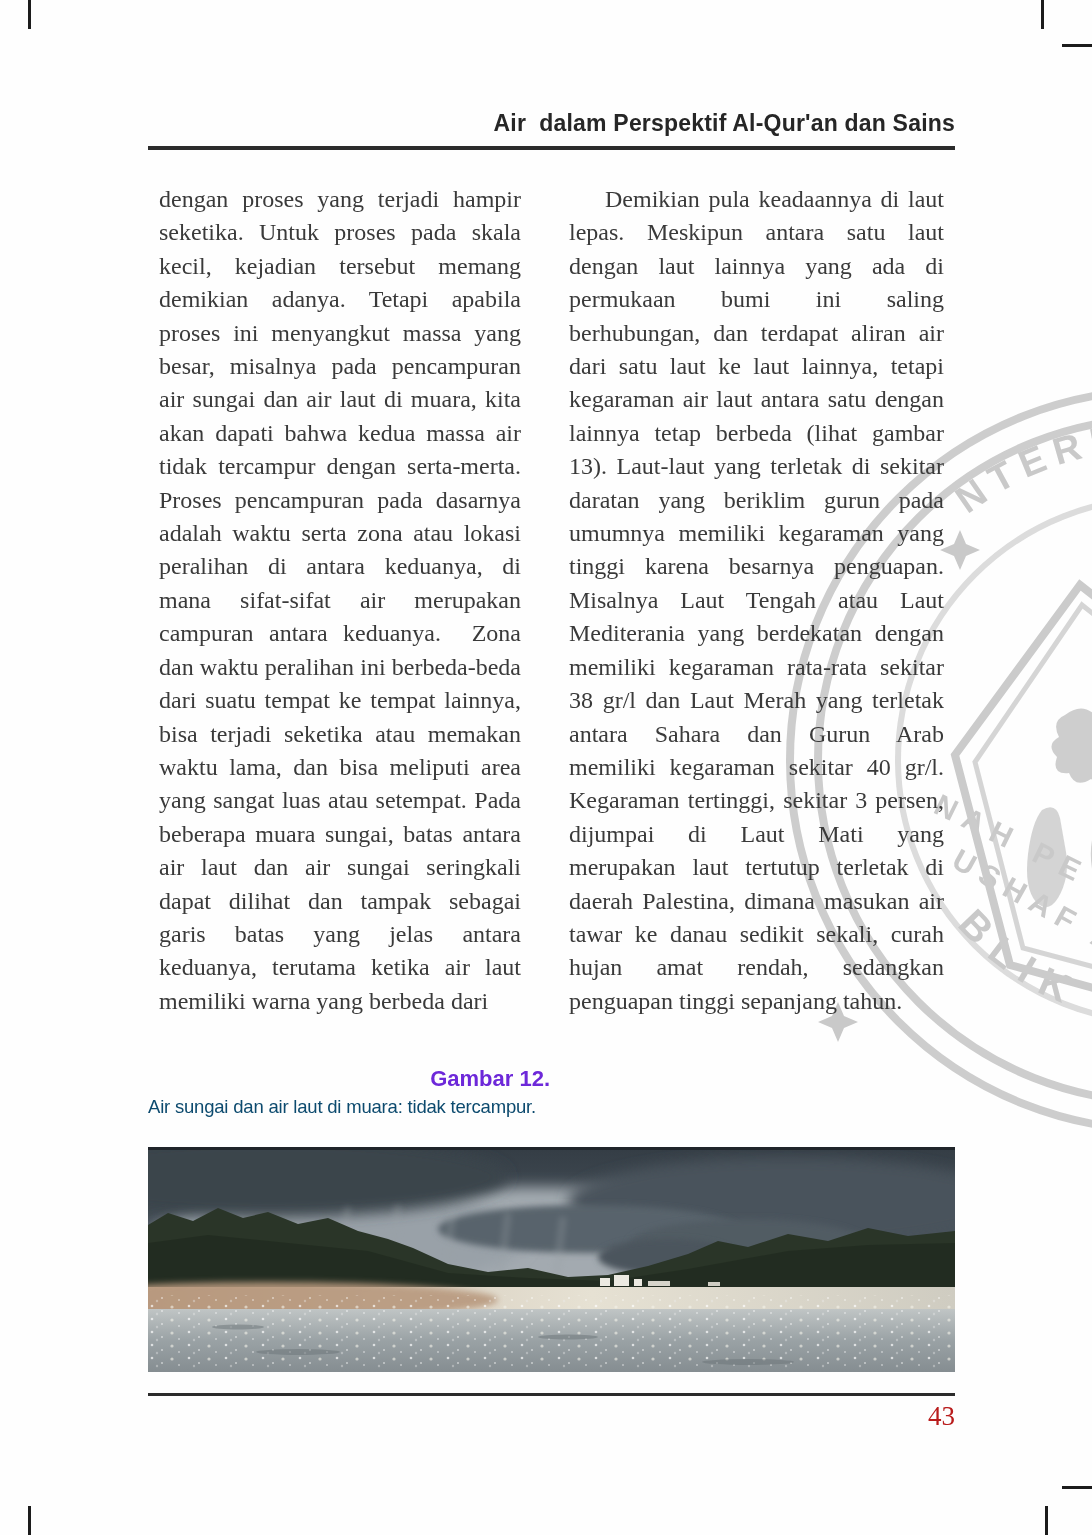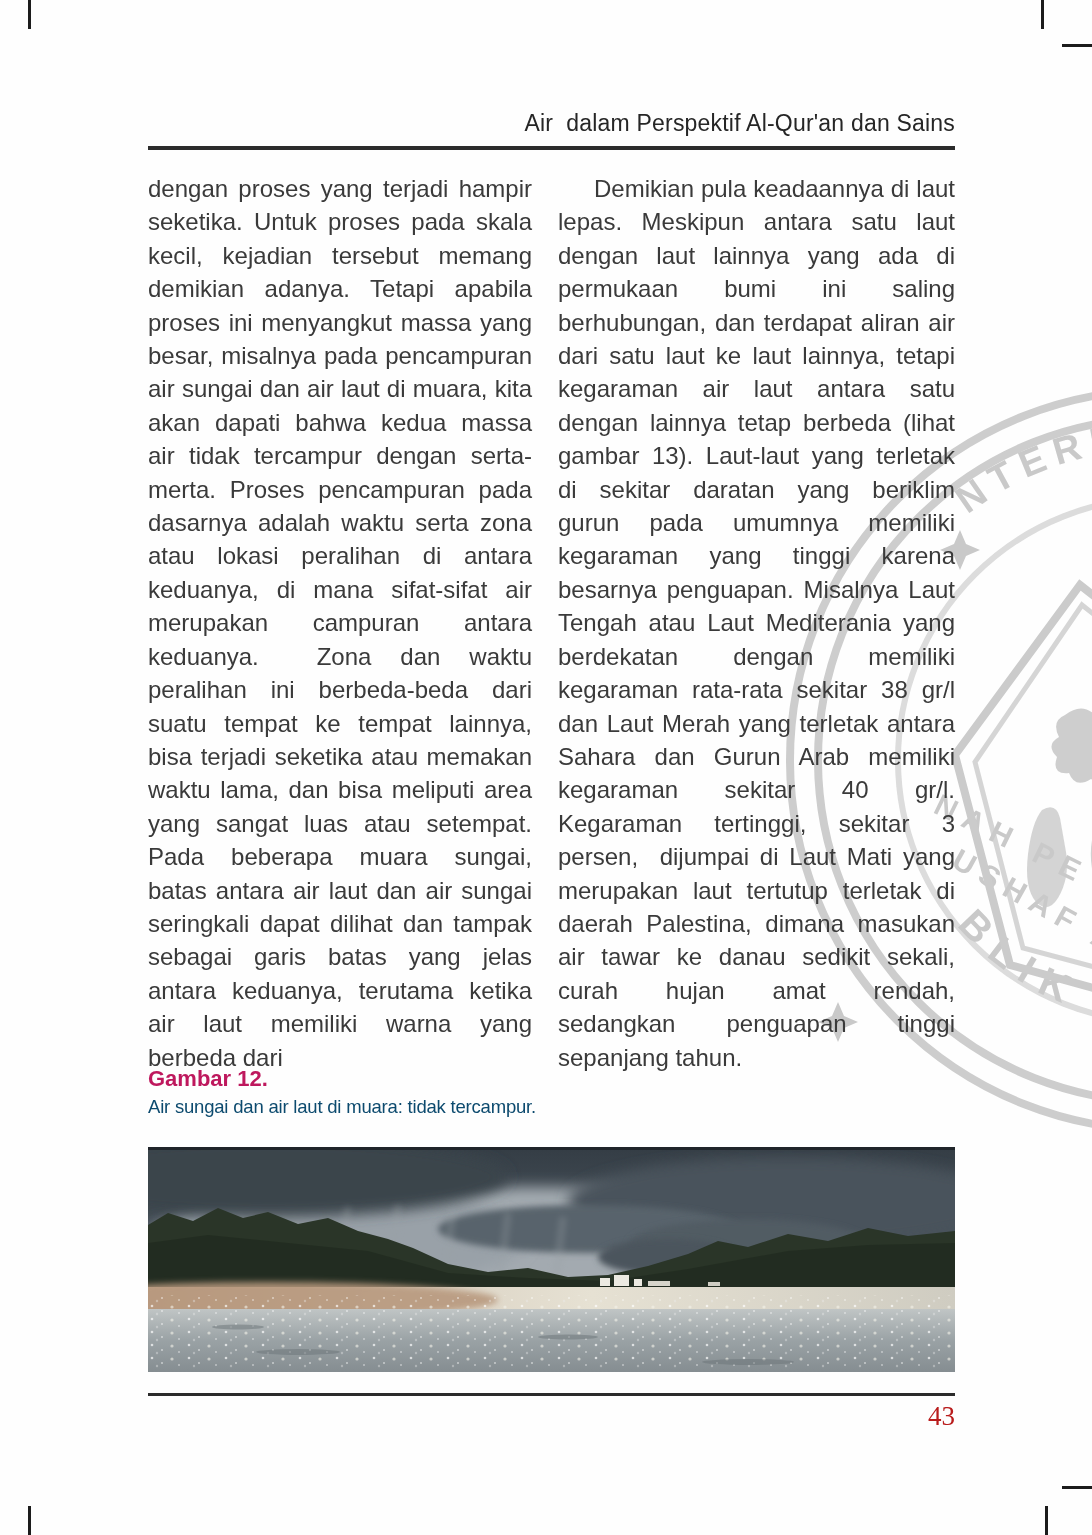--- a/index.html
+++ b/index.html
@@ -13,40 +13,40 @@
   }
   .crop{position:absolute;background:#1c1c1c;}
   .crop.v{width:3px;height:29px;}
   .crop.h{width:30px;height:3px;}
 
   .watermark{position:absolute;left:780px;top:380px;width:312px;height:760px;z-index:0;}
   .watermark text{font-family:"Liberation Sans",sans-serif;font-weight:bold;}
 
   .page-header{
     position:absolute;left:148px;top:110px;width:807px;
-    text-align:right;font-size:23px;font-weight:400;color:#262626;
+    text-align:right;font-size:23px;font-weight:700;color:#262626;
     white-space:pre;letter-spacing:.2px;z-index:2;
   }
   .header-rule{position:absolute;left:148px;top:146px;width:807px;height:4px;background:#2b2b2b;z-index:2;}
 
   .columns{
     position:absolute;left:148px;top:172px;width:807px;
     display:flex;gap:26px;z-index:1;
   }
   .col{font-size:24px;line-height:33.4px;text-align:justify;}
-  .col p{margin:0;white-space:pre-wrap;}
+  .col p{margin:11px;white-space:pre-wrap;font-family:Liberation Serif, serif;}
   .col-left{width:384px;}
   .col-right{width:397px;}
   .col-right .para-indent{text-indent:36px;}
 
   .figure-caption{
     position:absolute;left:148px;top:1066px;width:404px;z-index:2;
   }
   .figure-caption .cap-label{
-    font-weight:bold;font-size:22px;color:#be185d;margin:0 2px 4px 0;
+    text-align:right;font-weight:bold;font-size:22px;color:#6d28d9;margin:0 2px 4px 0;
   }
   .figure-caption .cap-text{
     font-size:18.5px;letter-spacing:-0.2px;color:#0c4a6e;white-space:nowrap;
   }
 
   .figure-photo{
     position:absolute;left:148px;top:1147px;width:807px;height:225px;z-index:2;
     display:block;
   }
 

